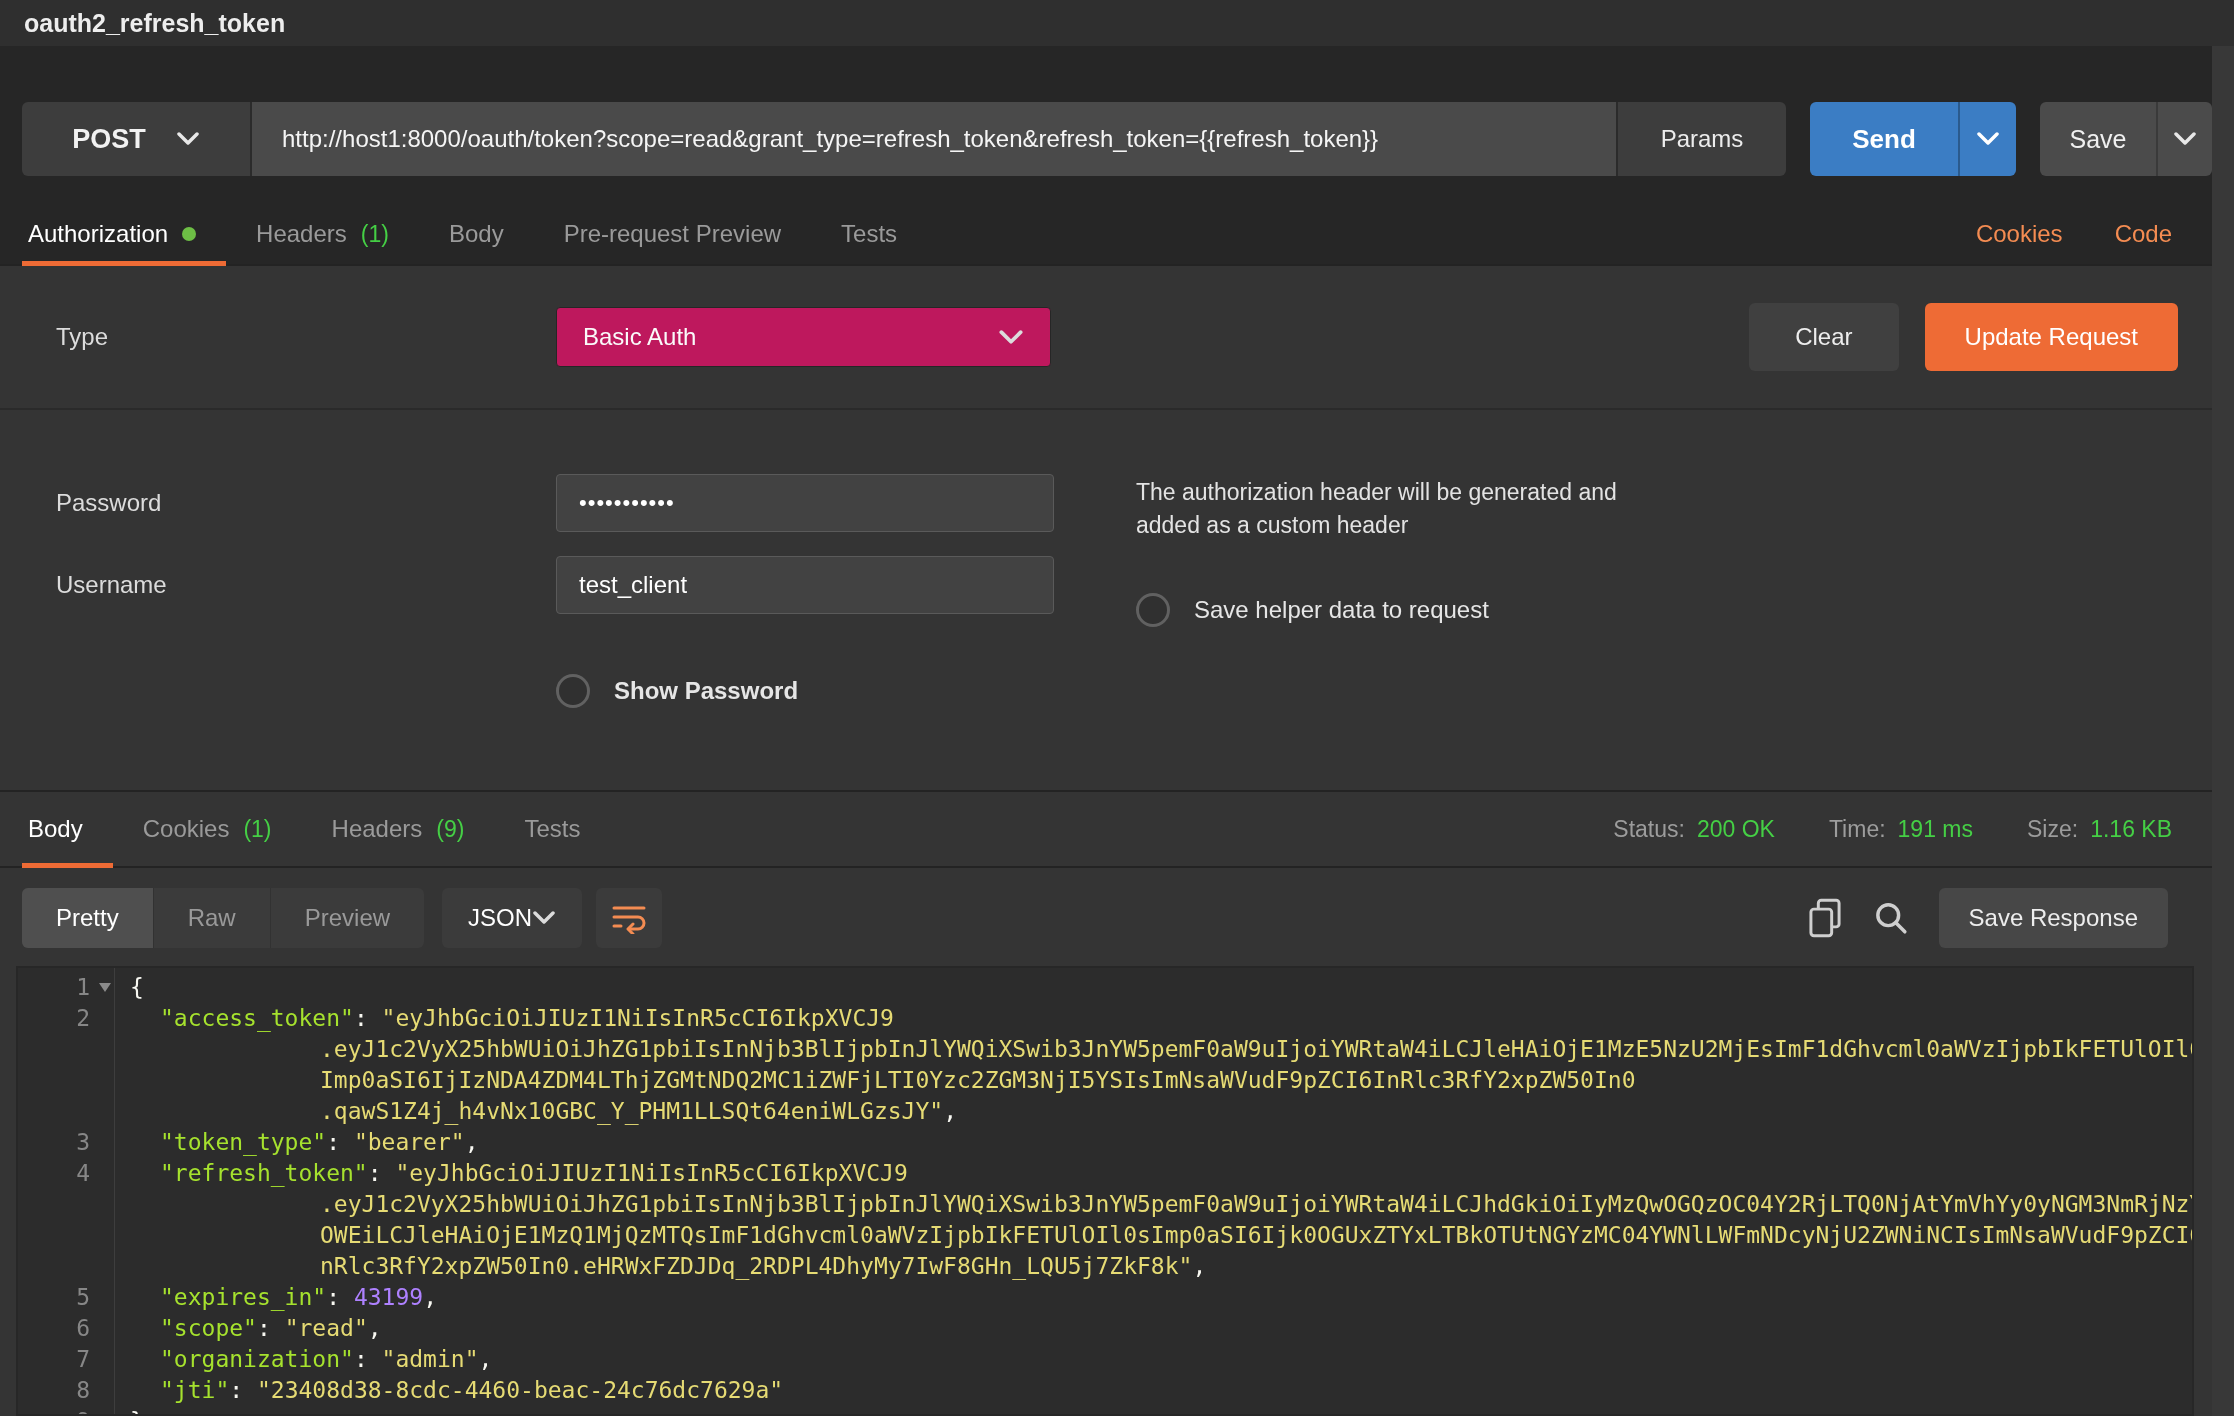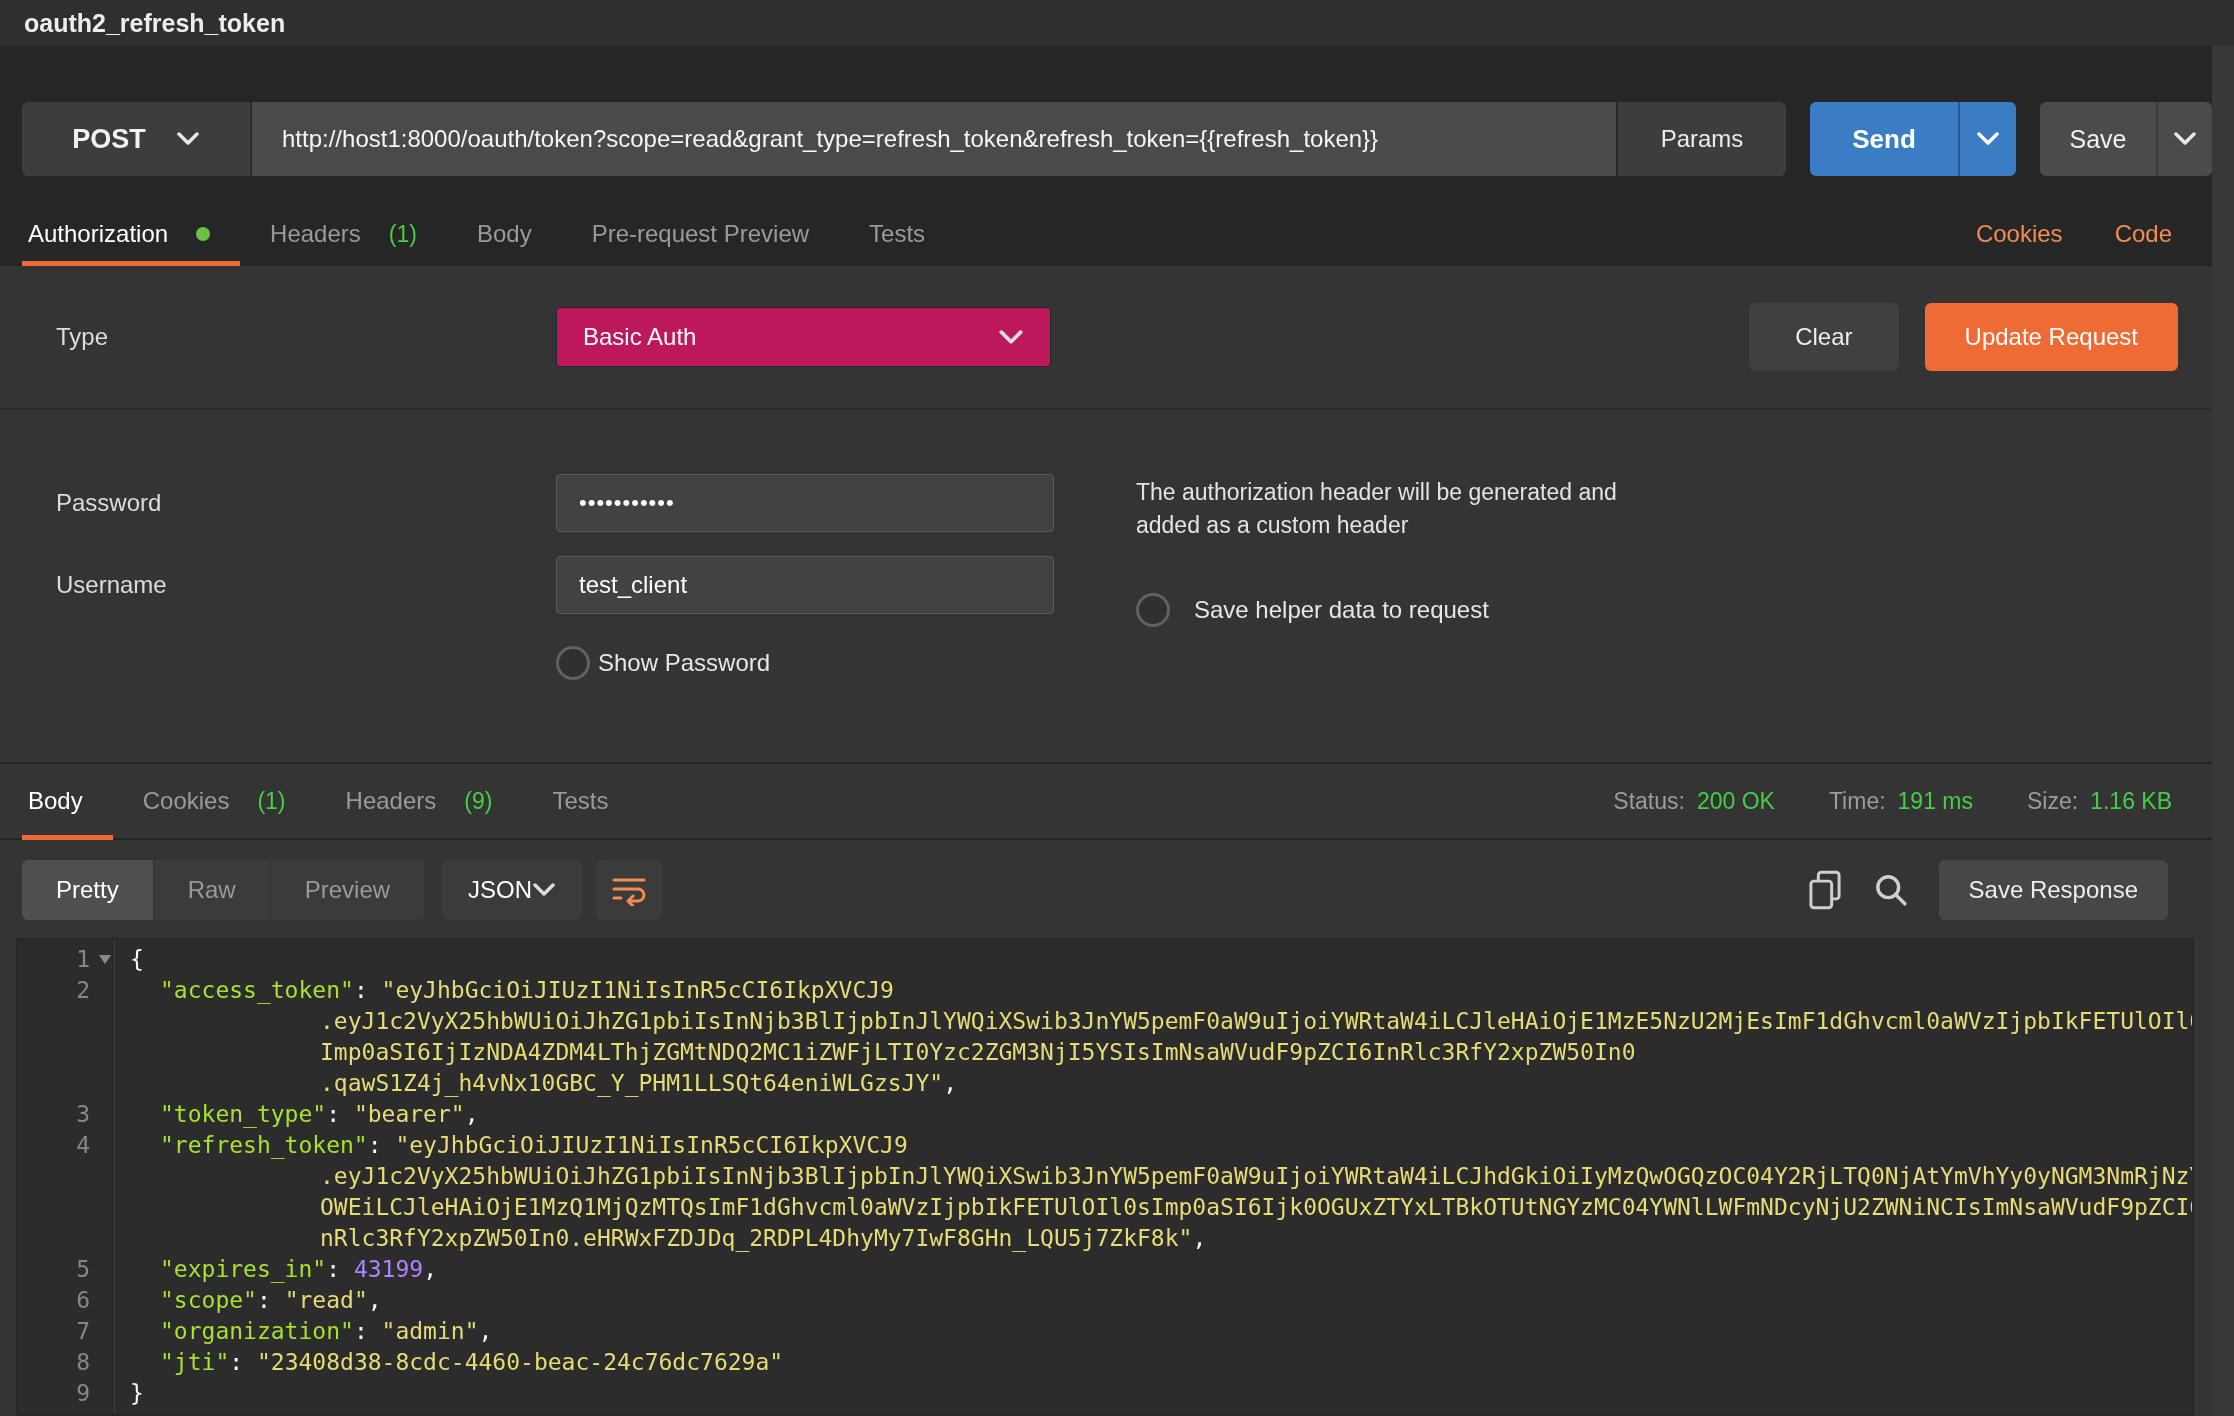--- a/index.html
+++ b/index.html
@@ -35,21 +35,21 @@
   .save-btn { width:116px; background:#4b4b4b; color:#f0f0f0; font-size:25px;
     display:flex; align-items:center; justify-content:center; cursor:pointer; }
   .save-caret { width:56px; background:#4b4b4b; border-left:2px solid #3a3a3a; color:#e8e8e8;
     display:flex; align-items:center; justify-content:center; cursor:pointer; }
   .chev { display:flex; align-items:center; }
 
   
   .tabs-row { margin-top:28px; height:62px; display:flex; align-items:stretch;
     padding-left:22px; border-bottom:2px solid #232323; background:#262626; flex:none; }
   .tabs { display:flex; align-items:stretch; }
-  .tab { display:flex; align-items:center; gap:28px; padding:0 30px; font-size:24px;
+  .tab { display:flex; align-items:center; gap:14px; padding:0 30px; font-size:24px;
     color:#9a9a9a; position:relative; cursor:pointer; white-space:nowrap; }
   .tab:first-child { padding-left:6px; }
   .tab.active { color:#ffffff; }
   .tab.active::after { content:""; position:absolute; left:0; right:0; bottom:-2px; height:5px;
     background:var(--accent-orange,#ef6c35); }
   .tab-count { color:var(--status-green,#49c549); font-size:23px; }
   .green-dot { width:14px; height:14px; border-radius:50%; background:#6dbe45; display:inline-block; }
   .tab-links { margin-left:auto; display:flex; align-items:center; gap:52px; padding-right:62px; }
   .tab-link { color:var(--link-orange,#f4894f); font-size:24px; cursor:pointer; }
 
@@ -65,21 +65,21 @@
     font-size:24px; display:flex; align-items:center; margin-right:26px; cursor:pointer; }
   .update-btn { height:68px; padding:0 40px; background:var(--accent-orange,#ef6c35); border-radius:6px;
     color:#fff; font-size:24px; display:flex; align-items:center; cursor:pointer; }
   .h-divider { height:2px; background:#2a2a2a; }
   .cred-section { display:flex; padding:64px 56px 82px; }
   .cred-left { width:1080px; flex:none; }
   .cred-row { display:flex; align-items:center; margin-bottom:24px; }
   .text-input { width:498px; height:58px; background:#424242; border:1px solid #5a5a5a;
     border-radius:4px; padding:0 22px; color:#fff; font-size:24px; font-family:inherit; outline:none; }
   .password-input { font-size:22px; letter-spacing:1px; }
-  .show-pass-row { margin-left:500px; display:flex; align-items:center; gap:8px; margin-top:32px; }
+  .show-pass-row { margin-left:500px; display:flex; align-items:center; gap:24px; margin-top:60px;font-weight:bold; }
   .radio { width:34px; height:34px; border-radius:50%; border:3px solid #616161; background:#303030;
     flex:none; cursor:pointer; }
   .radio-label { font-size:24px; color:#e6e6e6; }
   .cred-right { flex:1; padding-top:2px; }
   .helper-note { width:545px; font-size:23px; line-height:1.42; color:#e3e3e3; }
   .save-helper-row { display:flex; align-items:center; gap:24px; margin-top:52px; }
 
   
   .response-section { flex:1; display:flex; flex-direction:column; background:#343434;
     border-top:2px solid #232323; min-height:0; }

